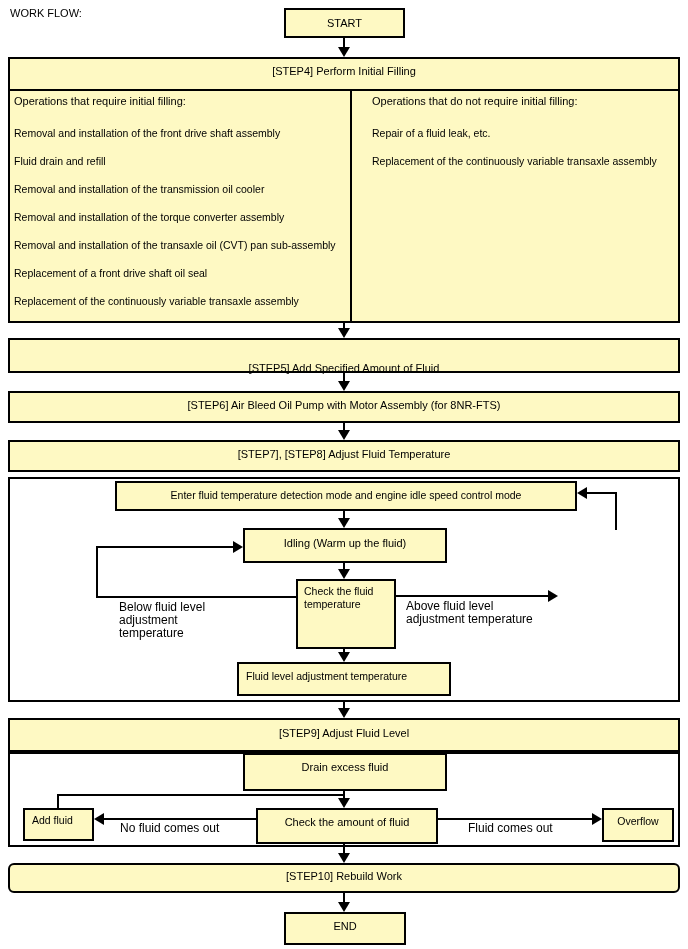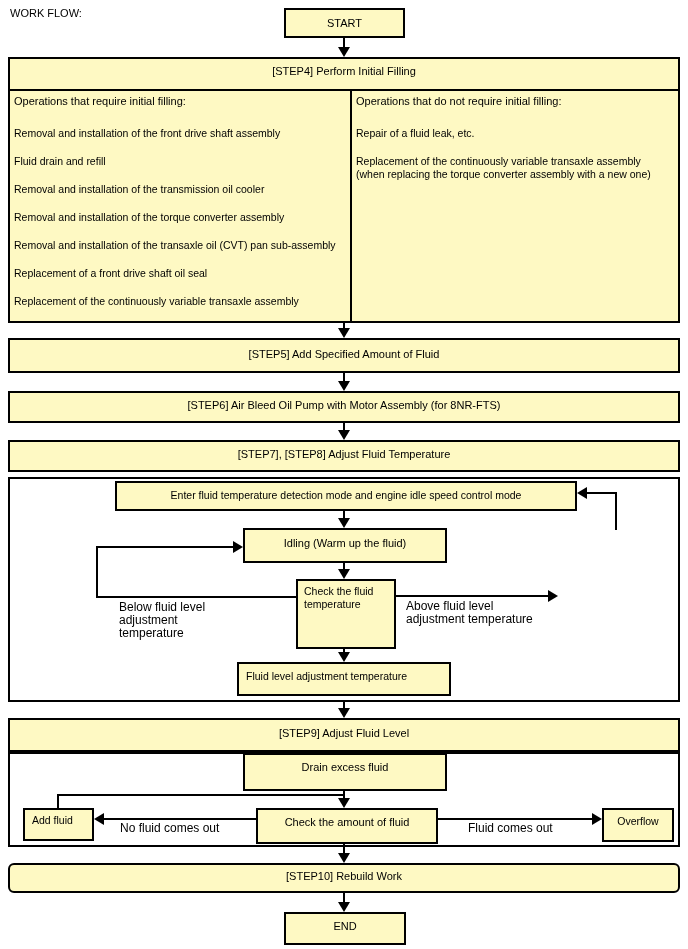--- a/index.html
+++ b/index.html
@@ -23,21 +23,21 @@
     border-top:6px solid transparent;border-bottom:6px solid transparent;
     border-left:10px solid #000;}
   .head-left{position:absolute;width:0;height:0;
     border-top:6px solid transparent;border-bottom:6px solid transparent;
     border-right:10px solid #000;}
   .step-title{height:32px;border-bottom:2px solid #000;box-sizing:border-box;
     text-align:center;padding-top:6px;font-size:11px;}
   .cols{display:flex;height:calc(100% - 32px);}
   .col-left{width:342px;border-right:2px solid #000;box-sizing:border-box;
     padding:4px 4px 0 4px;}
-  .col-right{flex:1;padding:4px 6px 0 4px;}
+  .col-right{flex:1;padding:4px 6px 0 20px;}
   .col-header{font-size:11px;margin-bottom:19px;white-space:nowrap;}
   .col-item{font-size:10.5px;margin-bottom:15px;white-space:nowrap;}
   .col-item.tight{margin-bottom:0;}
 </style>
 </head>
 <body>
 
 <div id="canvas">
 
   <div class="label" style="left:10px;top:7px;font-size:11px;">WORK FLOW:</div>
@@ -107,26 +107,25 @@
         <div class="col-item">Removal and installation of the transmission oil cooler</div>
         <div class="col-item">Removal and installation of the torque converter assembly</div>
         <div class="col-item">Removal and installation of the transaxle oil (CVT) pan sub-assembly</div>
         <div class="col-item">Replacement of a front drive shaft oil seal</div>
         <div class="col-item">Replacement of the continuously variable transaxle assembly</div>
       </div>
       <div class="col-right">
         <div class="col-header">Operations that do not require initial filling:</div>
         <div class="col-item">Repair of a fluid leak, etc.</div>
         <div class="col-item tight">Replacement of the continuously variable transaxle assembly</div>
-        <div class="col-item">(when replacing the torque converter assembly with a new one)</div>
       </div>
     </div>
   </div>
 
-  <div class="node center" style="left:8px;top:338px;width:672px;height:35px;padding-top:8px;">[STEP5] Add Specified Amount of Fluid</div>
+  <div class="node center" style="left:8px;top:338px;width:672px;height:35px;padding-top:22px;">[STEP5] Add Specified Amount of Fluid</div>
 
   <div class="node center" style="left:8px;top:391px;width:672px;height:32px;padding-top:6px;">[STEP6] Air Bleed Oil Pump with Motor Assembly (for 8NR-FTS)</div>
 
   <div class="node center" style="left:8px;top:440px;width:672px;height:32px;padding-top:6px;">[STEP7], [STEP8] Adjust Fluid Temperature</div>
   <div class="node" style="left:8px;top:477px;width:672px;height:225px;background:transparent;"></div>
 
   <div class="node center small" style="left:115px;top:481px;width:462px;height:30px;padding-top:6px;">Enter fluid temperature detection mode and engine idle speed control mode</div>
 
   <div class="node center" style="left:243px;top:528px;width:204px;height:35px;padding-top:7px;">Idling (Warm up the fluid)</div>
 

